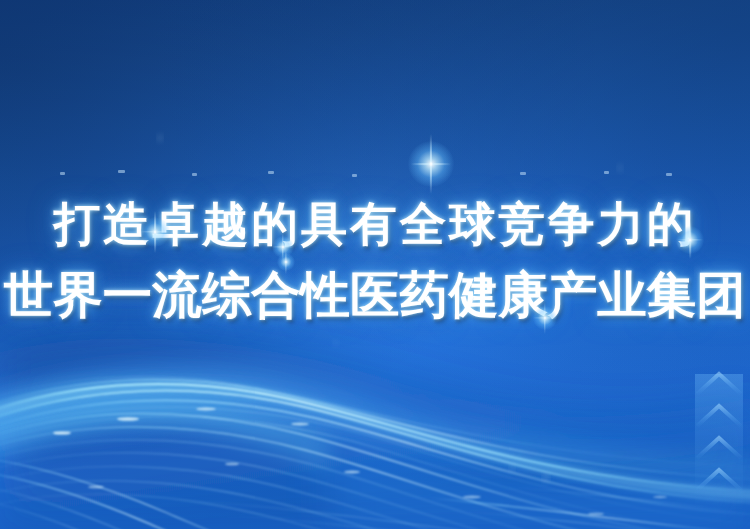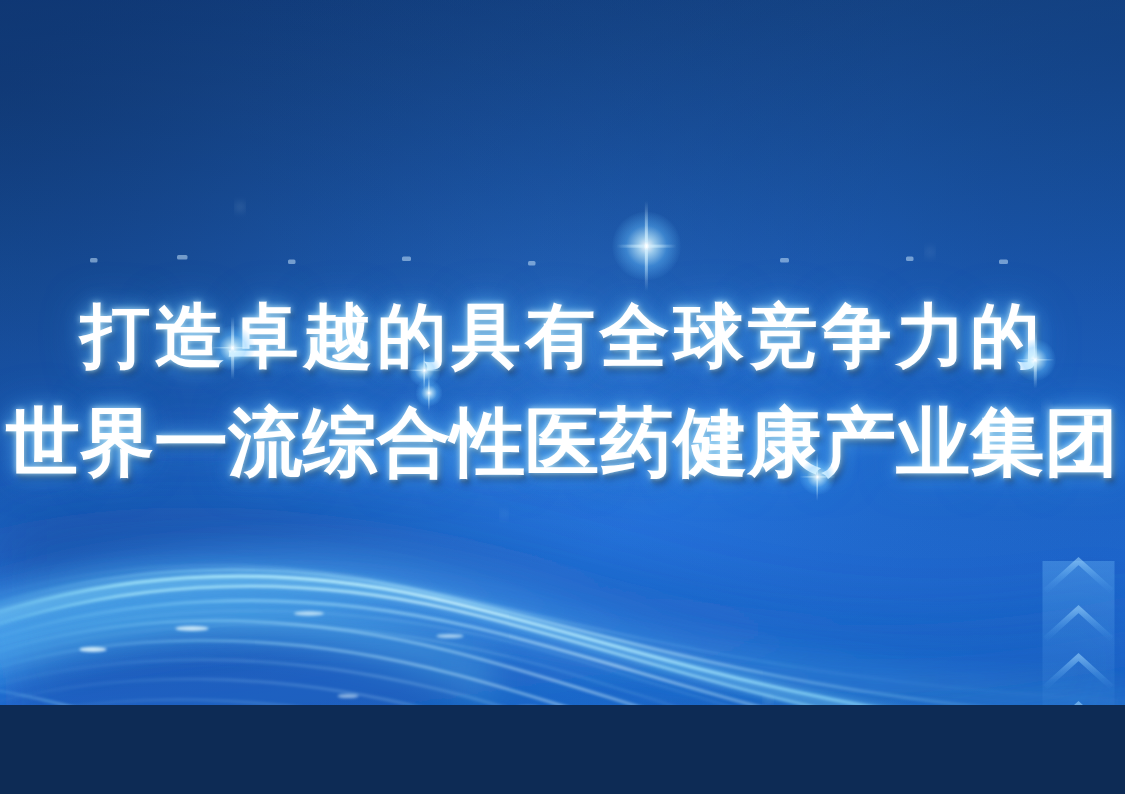--- a/index.html
+++ b/index.html
@@ -7,23 +7,23 @@
     padding: 0;
     background: #0d2b55;
   }
   body {
     font-family: "Liberation Sans", sans-serif;
   }
 
   #banner {
     position: relative;
     width: 750px;
-    height: 470px;
+    height: 529px;
     overflow: hidden;
-    background: #c2410c;
+    background: #be185d;
   }
 
   #bg-svg {
     position: absolute;
     inset: 0;
     width: 750px;
     height: 529px;
     display: block;
   }
 

